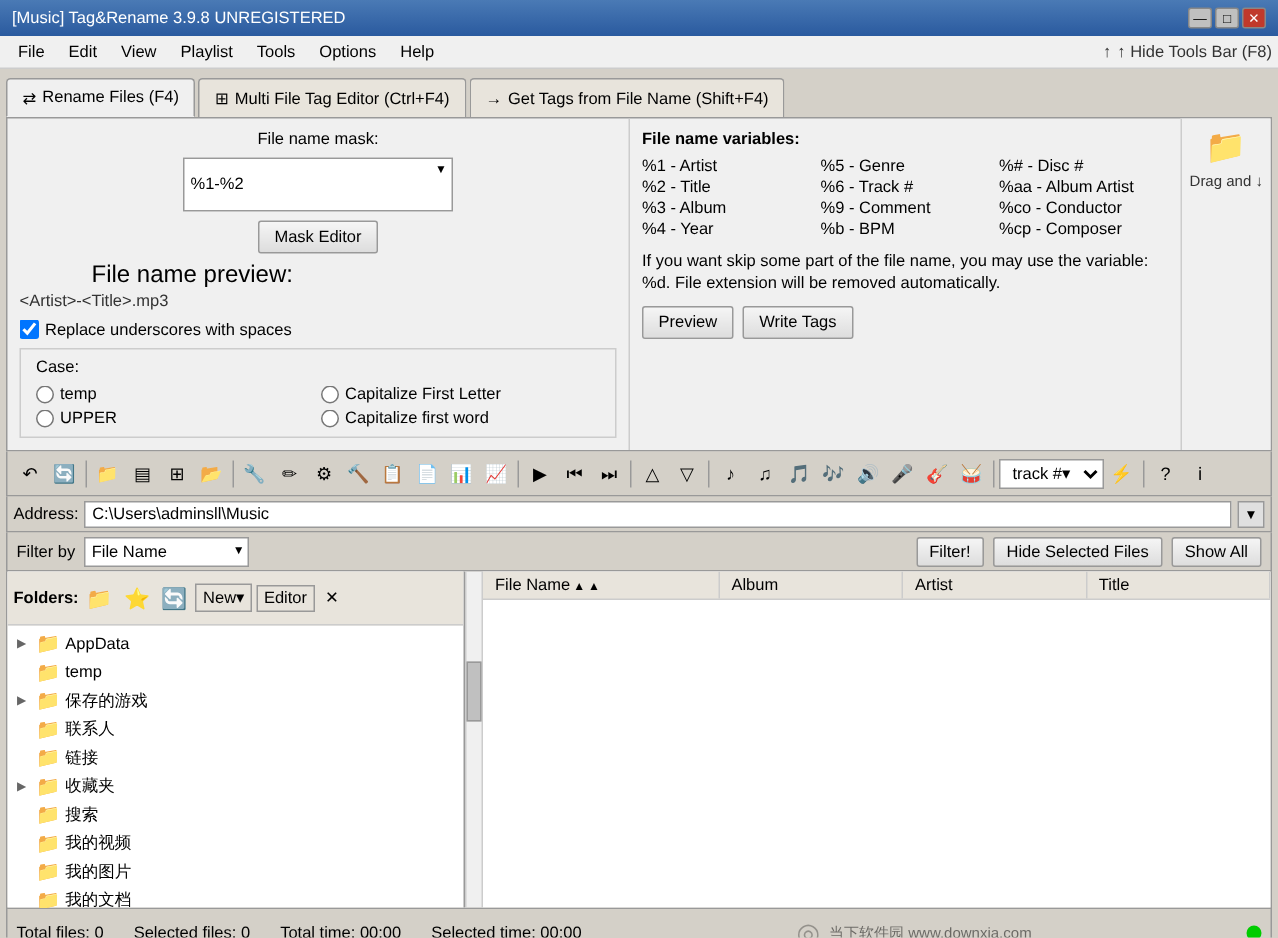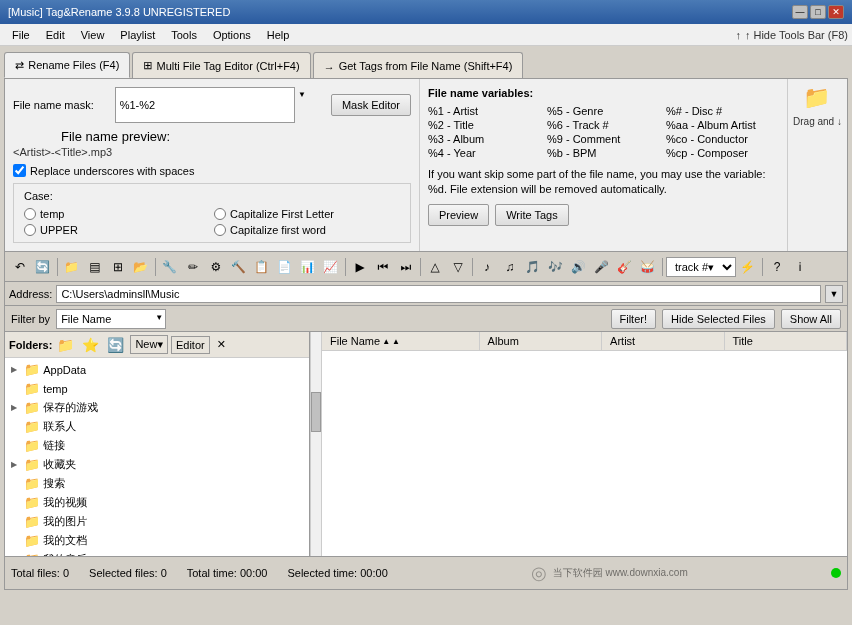--- a/index.html
+++ b/index.html
@@ -20,21 +20,21 @@
     
     #tab-bar { background: #d4d0c8; display: flex; align-items: flex-end; padding: 4px 4px 0 4px; gap: 2px; height: 32px; }
     .tab { background: #e8e4dc; border: 1px solid #999; border-bottom: none; padding: 3px 10px; font-size: 11px; cursor: pointer; border-radius: 3px 3px 0 0; display: flex; align-items: center; gap: 4px; height: 26px; }
     .tab.active { background: #f0f0f0; border-bottom: 1px solid #f0f0f0; z-index: 1; }
 
     
     #main-content { background: #f0f0f0; border: 1px solid #999; margin: 0 4px; display: flex; }
 
     
     #left-panel { flex: 1; padding: 8px; border-right: 1px solid #ccc; min-width: 415px; }
-    .form-row { display: flex; align-items: center; margin-bottom: 6px; gap: 21px; }
+    .form-row { display: flex; align-items: center; margin-bottom: 6px; gap: 6px; flex-direction: column; }
     .form-label { font-size: 11px; white-space: nowrap; }
     .form-input { flex: 1; height: 36px; border: 1px solid #999; padding: 2px 4px; font-size: 11px; background: white; }
     .select-wrapper { flex: 1; position: relative; }
     .select-wrapper::after { content: '▼'; position: absolute; right: 4px; top: 3px; font-size: 8px; pointer-events: none; }
     .btn { background: linear-gradient(to bottom, #f5f5f5, #ddd); border: 1px solid #999; padding: 2px 10px; font-size: 11px; cursor: pointer; border-radius: 2px; height: 22px; }
     .preview-text { font-size: 11px; color: #333; margin: 2px 0 6px 0; }
     .checkbox-row { display: flex; align-items: center; gap: 4px; margin-bottom: 6px; }
     .checkbox-row input[type=checkbox] { width: 13px; height: 13px; }
     .case-section { border: 1px solid #ccc; padding: 6px 10px; margin-top: 4px; }
     .case-title { font-size: 11px; margin-bottom: 6px; }
@@ -68,21 +68,21 @@
     .filter-label { font-size: 11px; }
     .filter-select-wrap { position: relative; }
     .filter-select { height: 20px; border: 1px solid #999; padding: 0 16px 0 4px; font-size: 11px; background: white; appearance: none; width: 110px; }
     .filter-select-wrap::after { content: '▼'; position: absolute; right: 3px; top: 4px; font-size: 8px; pointer-events: none; }
     .filter-spacer { flex: 1; }
     .filter-btn { background: linear-gradient(to bottom, #f5f5f5, #ddd); border: 1px solid #999; padding: 2px 8px; font-size: 11px; cursor: pointer; border-radius: 2px; height: 20px; }
 
     
     #browser { display: flex; margin: 0 4px; border: 1px solid #999; border-top: none; height: 225px; }
     #folder-panel { width: 305px; border-right: 1px solid #999; background: white; overflow: hidden; display: flex; flex-direction: column; }
-    #folder-toolbar { background: #e8e4dc; border-bottom: 1px solid #ccc; padding: 2px 4px; display: flex; align-items: center; gap: 3px; height: 26px; }
+    #folder-toolbar { background: #e8e4dc; border-bottom: 1px solid #ccc; padding: 2px 4px; display: flex; align-items: center; gap: 3px; height: 36px; }
     #folder-tree { flex: 1; overflow-y: auto; padding: 2px; font-size: 11px; }
     .folder-item { display: flex; align-items: center; gap: 3px; padding: 2px 4px; cursor: pointer; white-space: nowrap; }
     .folder-item .icon { font-size: 13px; }
     .folder-item .tri { font-size: 8px; color: #666; width: 10px; }
     #file-panel { flex: 1; background: white; display: flex; flex-direction: column; overflow: hidden; }
     #file-header { display: flex; border-bottom: 1px solid #ccc; background: #e8e4dc; }
     .file-col-header { padding: 3px 8px; font-size: 11px; border-right: 1px solid #ccc; cursor: pointer; display: flex; align-items: center; gap: 2px; }
     .file-col-header.sorted::after { content: '▲'; font-size: 8px; }
     #file-list { flex: 1; overflow-y: auto; }
 
@@ -140,21 +140,21 @@
 <div id="main-content">
 
   <div id="left-panel">
     <div class="form-row">
       <span class="form-label">File name mask:</span>
       <div class="select-wrapper">
         <input class="form-input" type="text" style="width: 180px;" value="%1-%2">
       </div>
       <button class="btn">Mask Editor</button>
     </div>
-    <div style="font-size:13px; margin-bottom:2px;padding-left:48px;">
+    <div style="font-size:16px; margin-bottom:2px;padding-left:48px;">
       <span>File name preview:</span>
     </div>
     <div class="preview-text">&lt;Artist&gt;-&lt;Title&gt;.mp3</div>
     <div class="checkbox-row">
       <input type="checkbox" id="replaceCheck" checked="" style="">
       <label for="replaceCheck">Replace underscores with spaces</label>
     </div>
     <div class="case-section">
       <div class="case-title">Case:</div>
       <div class="radio-grid">

